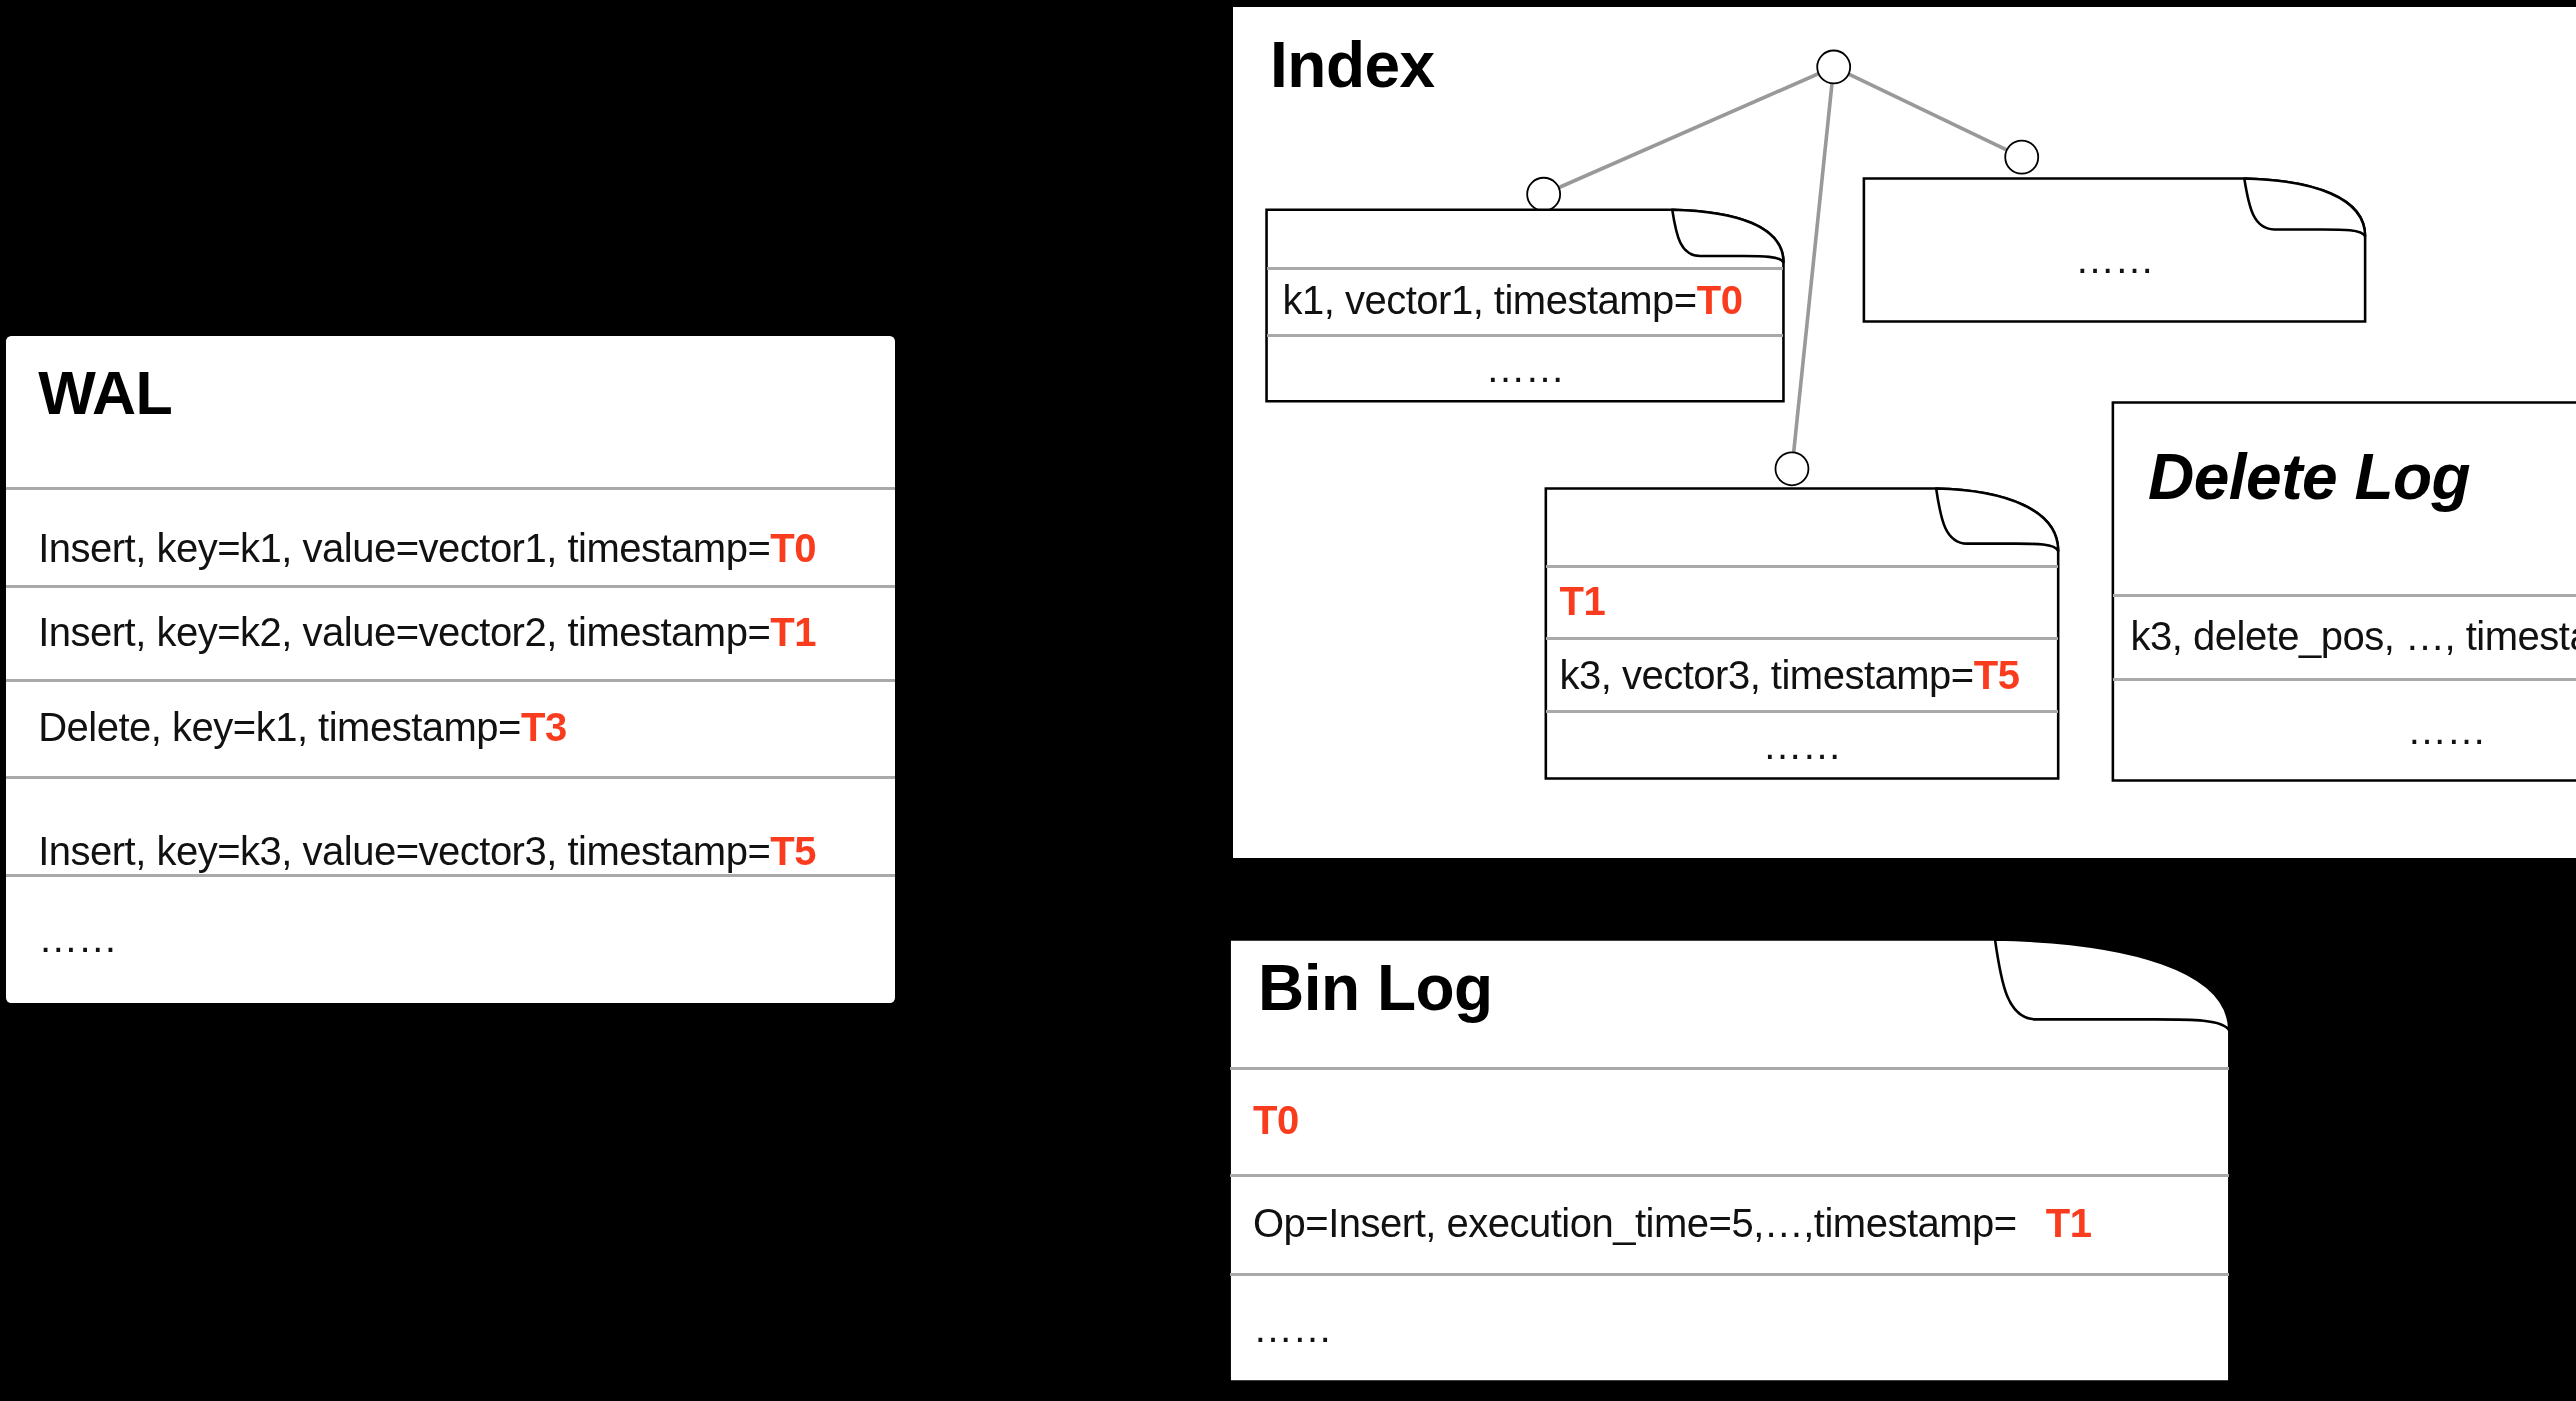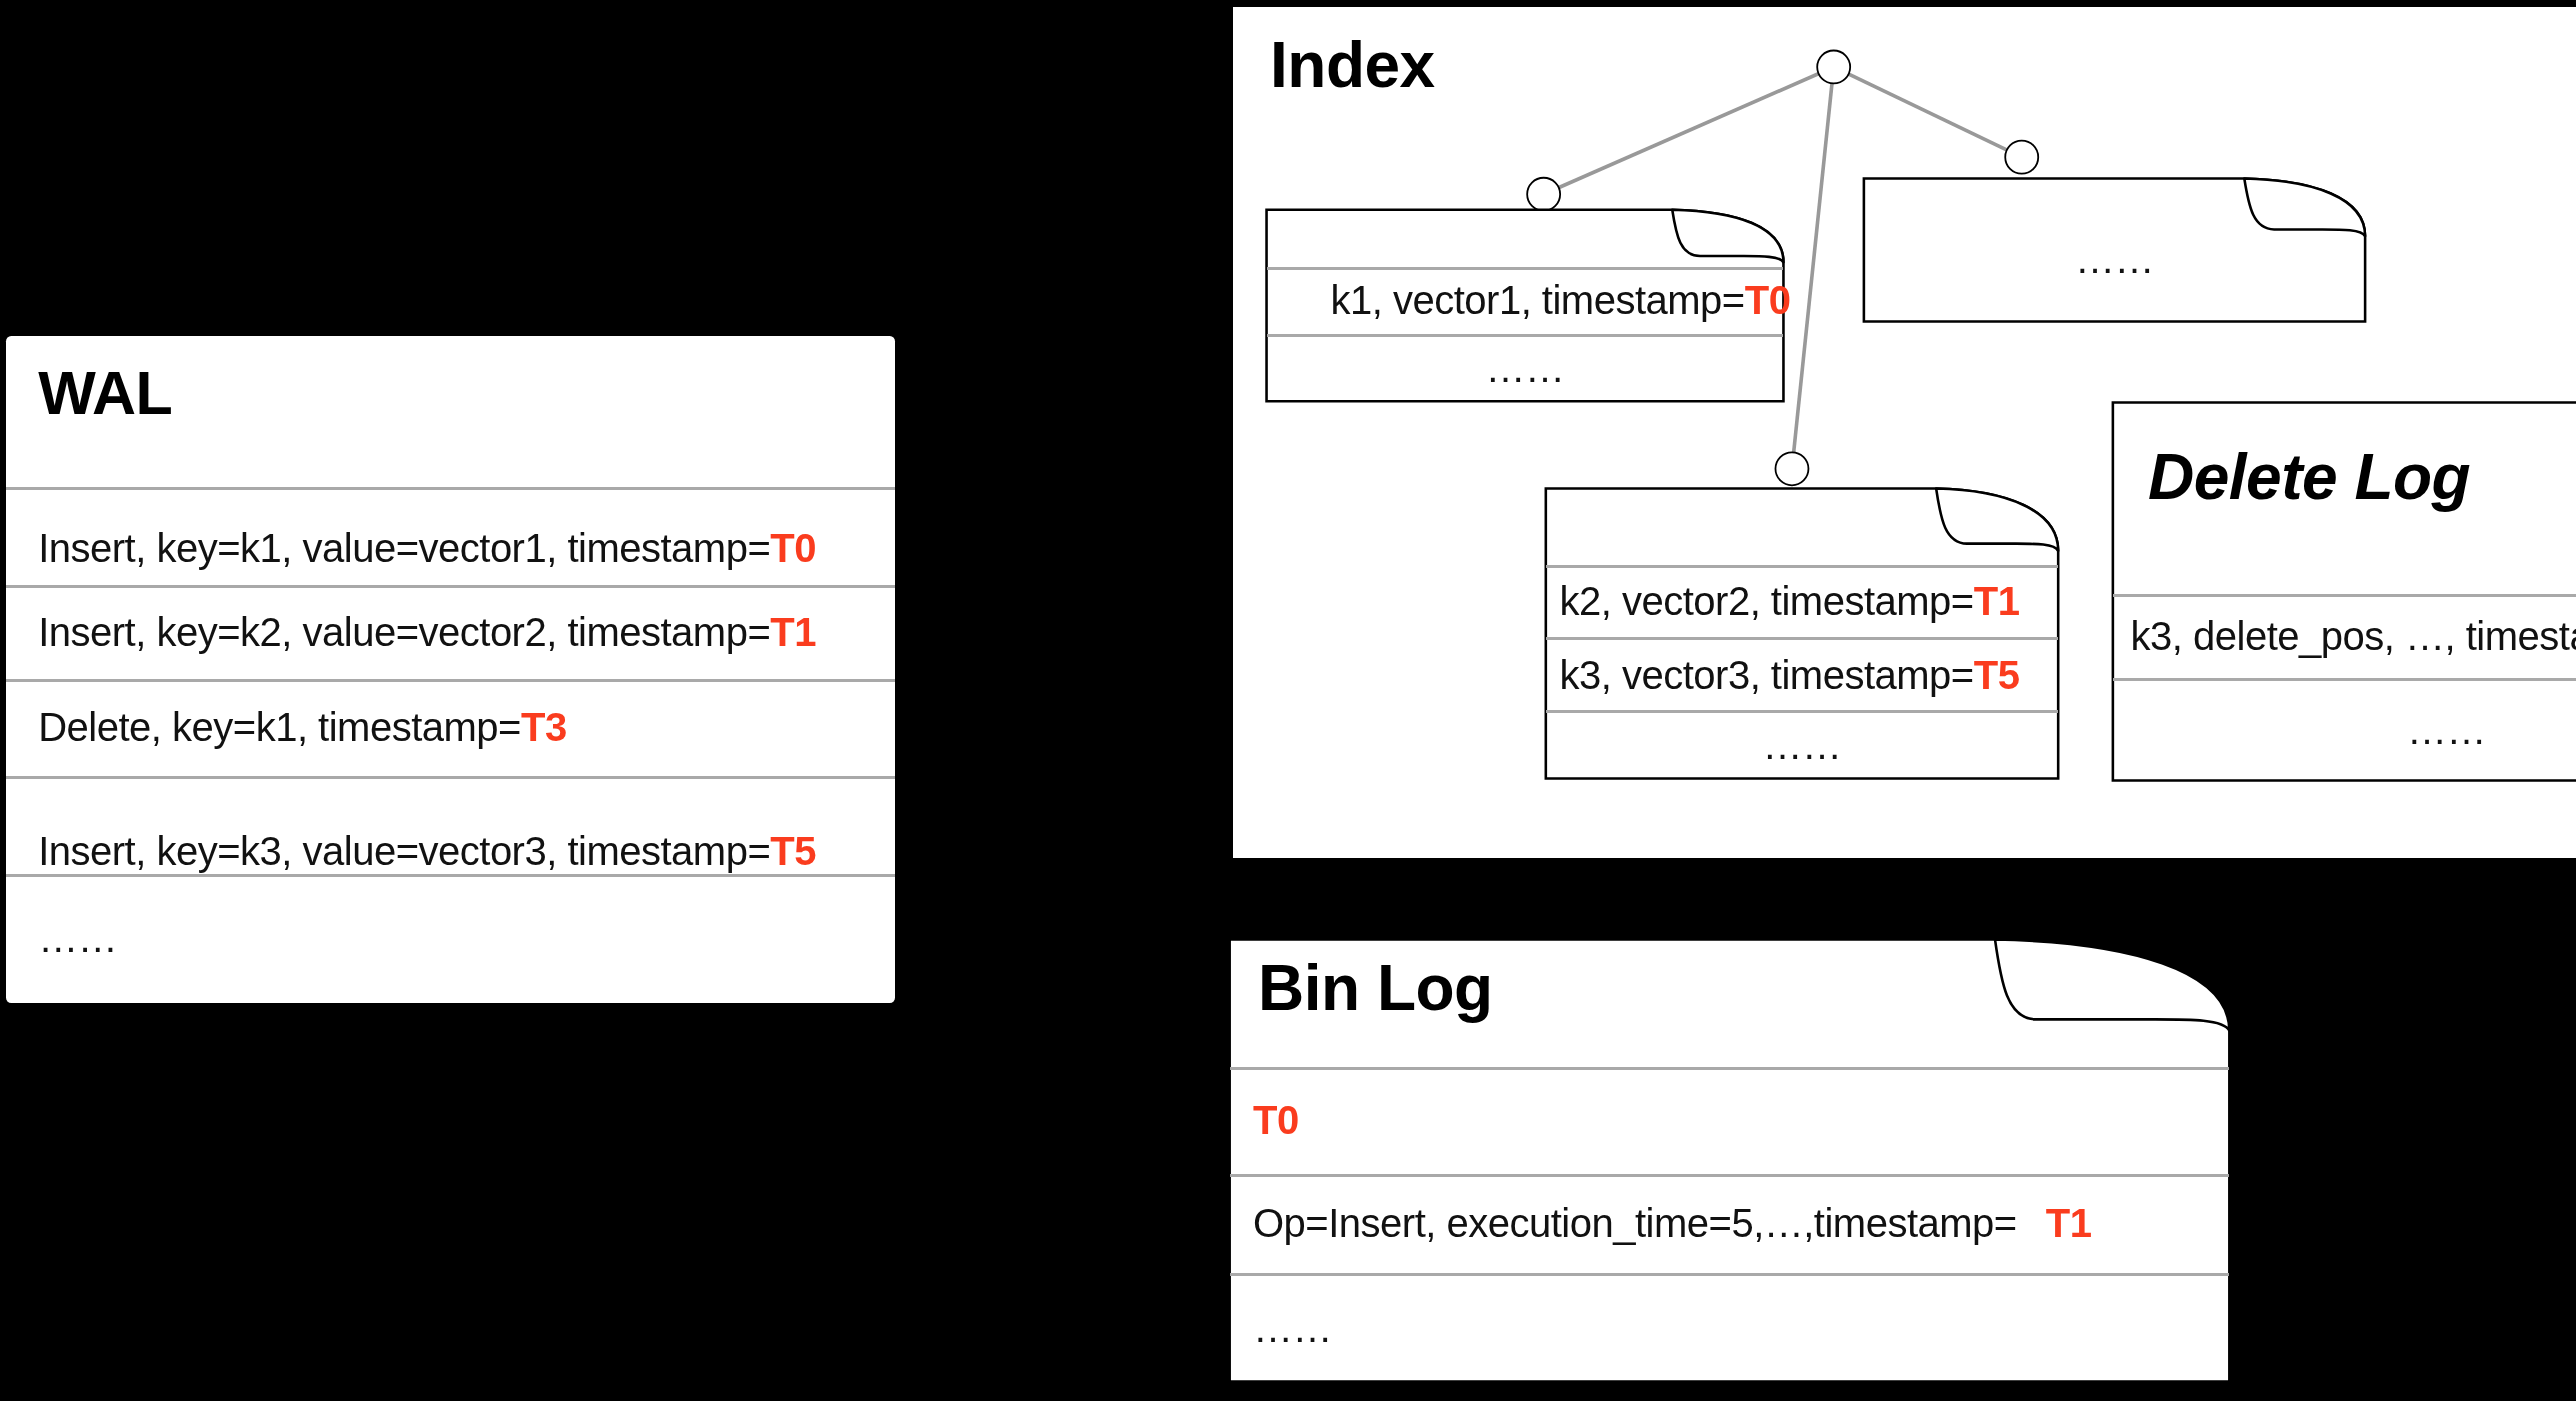--- a/index.html
+++ b/index.html
@@ -75,21 +75,21 @@
     <circle class="tree-node" cx="1085" cy="896" r="32"></circle>
   </svg>
 
   <div class="filebox" style="left:32px;top:201px;width:520px;height:195px;">
     <svg width="520" height="195" viewBox="0 0 1010 378">
       <path class="page-path" d="M 3 3 L 791 3 C 915 6 1007 35 1007 105 L 1007 375 L 3 375 Z"></path>
       <path class="flap-path" d="M 791 3 C 799 55 807 92 845 93 L 930 93 C 965 93 1000 93 1007 105 C 1007 35 915 6 791 3 Z"></path>
     </svg>
     <div class="divider" style="left:2.1px;right:2.1px;top:59px;"></div>
     <div class="divider" style="left:2.1px;right:2.1px;top:126px;"></div>
-    <div class="row" style="left:17.5px;right:4.1px;top:59px;height:67px;margin-left:48px;">
+    <div class="row" style="left:17.5px;right:4.1px;top:59px;height:67px;">
         <span class="prefix">k1, vector1, timestamp=</span>
         <span class="stamp">T0</span>
       </div>
     <div class="row center" style="left:4.1px;right:4.1px;top:126px;height:69px;">
         <span class="prefix">……</span>
       </div>
   </div>
 
   <div class="filebox" style="left:629px;top:170px;width:505px;height:146px;">
     <svg width="505" height="146" viewBox="0 0 981 284">
@@ -103,21 +103,20 @@
 
   <div class="filebox" style="left:311px;top:480px;width:516px;height:293px;">
     <svg width="516" height="293" viewBox="0 0 1001 569">
       <path class="page-path" d="M 3 3 L 761 3 C 897 6 998 45 998 124 L 998 566 L 3 566 Z"></path>
       <path class="flap-path" d="M 761 3 C 770 64 779 109 821 110 L 916 110 C 955 110 991 110 998 124 C 998 45 897 6 761 3 Z"></path>
     </svg>
     <div class="divider" style="left:2.1px;right:2.1px;top:78px;"></div>
     <div class="divider" style="left:2.1px;right:2.1px;top:150px;"></div>
     <div class="divider" style="left:2.1px;right:2.1px;top:223px;"></div>
     <div class="row" style="left:15.5px;right:4.1px;top:78px;height:72px;">
-        <span class="prefix">k2, vector2, timestamp=</span>
         <span class="stamp">T1</span>
       </div>
     <div class="row" style="left:15.5px;right:20px;top:150px;height:76px;">
         <span class="prefix">k3, vector3, timestamp=</span>
         <span class="stamp">T5</span>
       </div>
     <div class="row center" style="left:4.1px;right:4.1px;top:223px;height:70px;">
         <span class="prefix">……</span>
       </div>
   </div>

